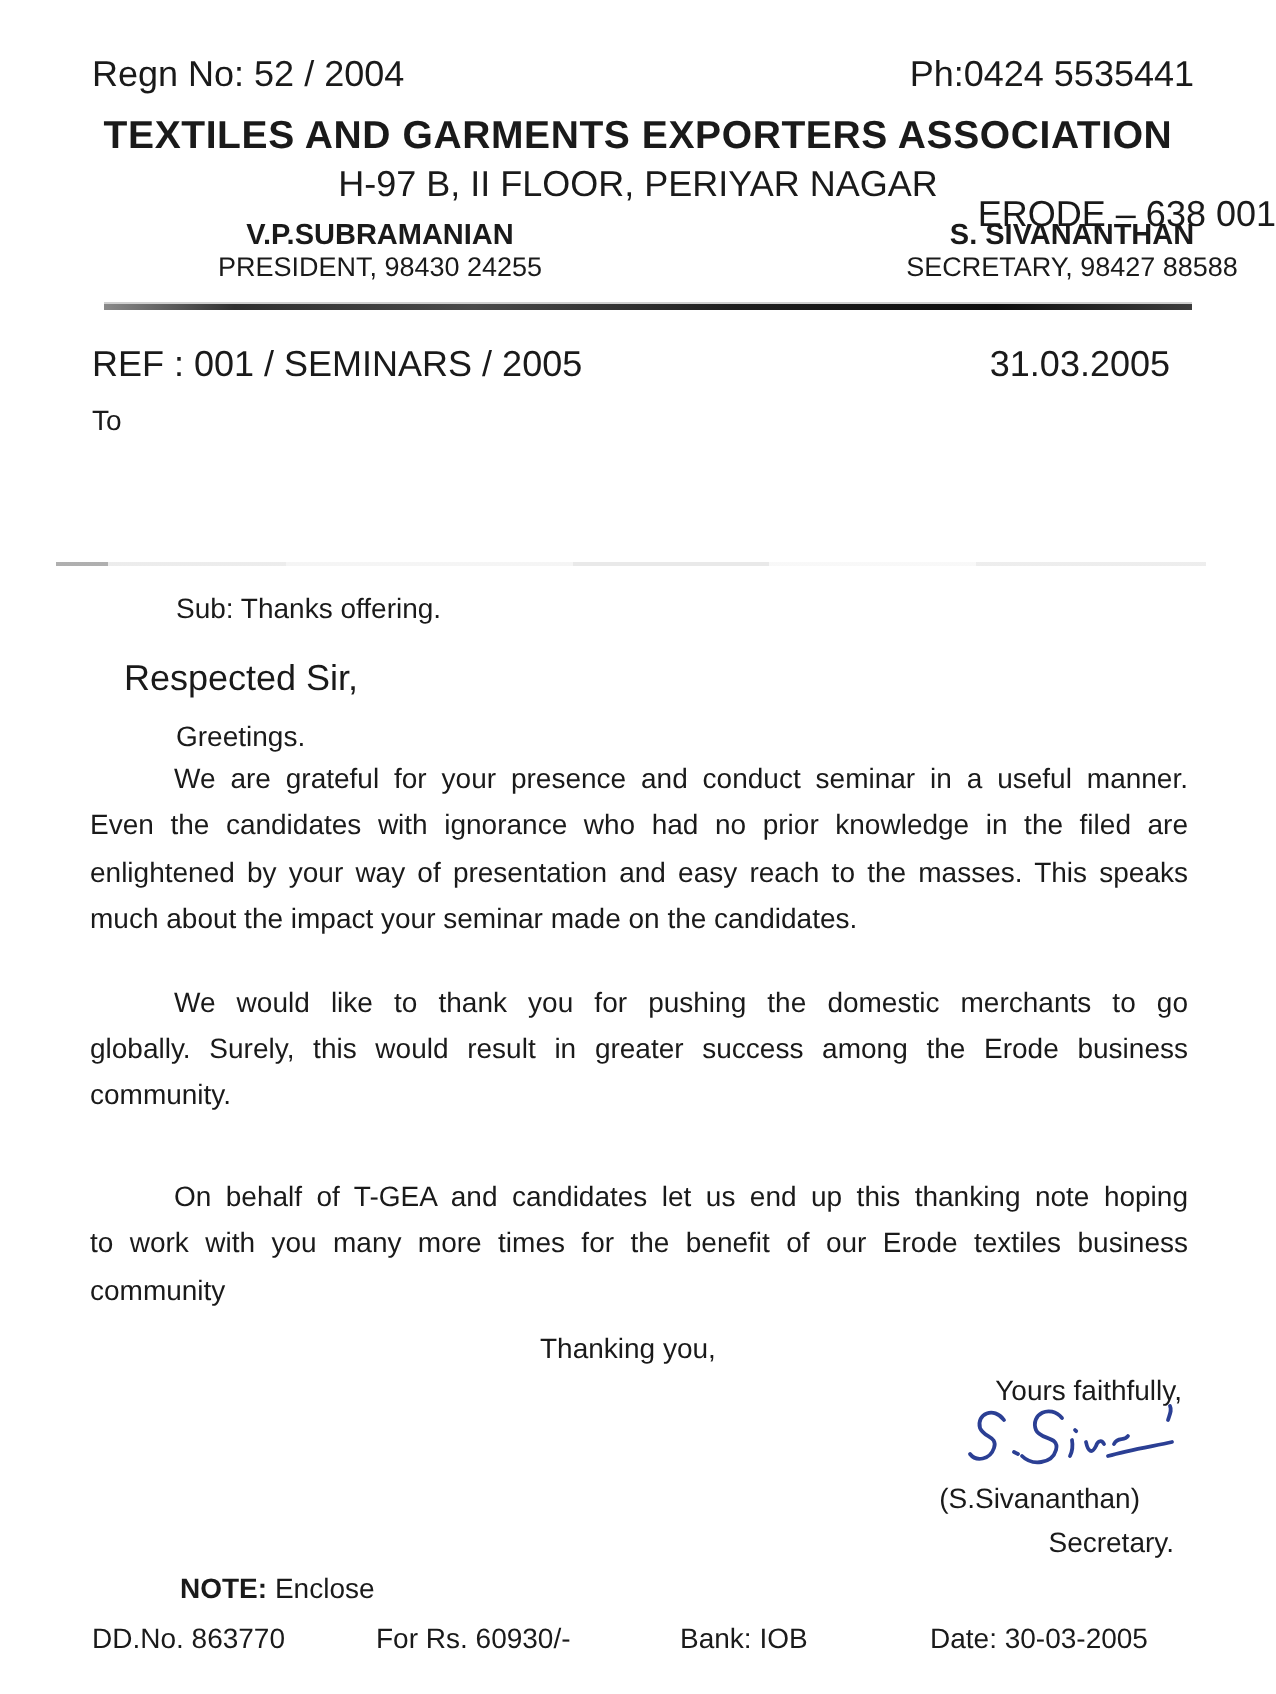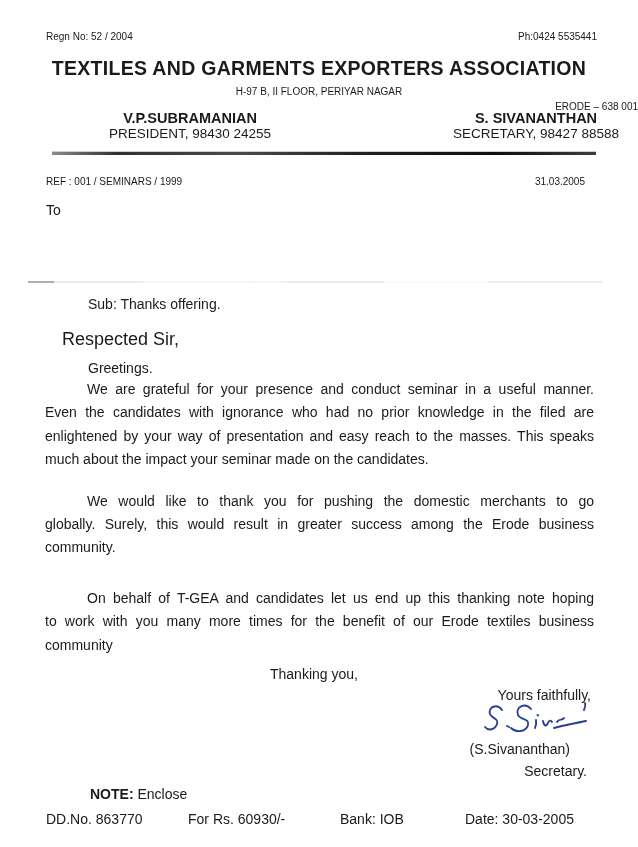--- a/index.html
+++ b/index.html
@@ -6,21 +6,21 @@
   .page{
     position:relative;
     width:638px;height:847px;
     margin:0 auto;
     background:var(--paper,#ffffff);
     color:var(--ink,#1a1a1a);
     font-family:"Liberation Sans","DejaVu Sans",sans-serif;
     overflow:hidden;
   }
   .abs{position:absolute;}
-  .sm{font-size:10px;line-height:16px;}
+  .sm{font-size:18px;line-height:16px;}
   
   .regn{top:29px;left:46px;}
   .phone{top:29px;right:41px;}
   .org-name{
     top:57px;left:0;right:0;text-align:center;
     font-size:19.5px;font-weight:bold;letter-spacing:.3px;line-height:22px;
   }
   .addr1{top:84px;left:0;right:0;text-align:center;}
   .addr2{top:99px;left:0;right:0;text-align:right;}
   .officer{top:111px;width:300px;text-align:center;padding-left:40px;}
@@ -88,21 +88,21 @@
     <div class="name">V.P.SUBRAMANIAN</div>
     <div class="role">PRESIDENT, 98430 24255</div>
   </div>
   <div class="abs officer officer-right">
     <div class="name">S. SIVANANTHAN</div>
     <div class="role">SECRETARY, 98427 88588</div>
   </div>
 
   <div class="abs rule"></div>
 
-  <div class="abs sm ref">REF : 001 / SEMINARS / 1999</div>
+  <div class="abs sm ref">REF : 001 / SEMINARS / 2005</div>
   <div class="abs sm date">31.03.2005</div>
 
   <div class="abs to-block">
     <div>To</div>
   </div>
 
   <div class="abs faint-line"></div>
 
   <div class="abs subject">Sub: Thanks offering.</div>
   <div class="abs salutation">Respected Sir,</div>

